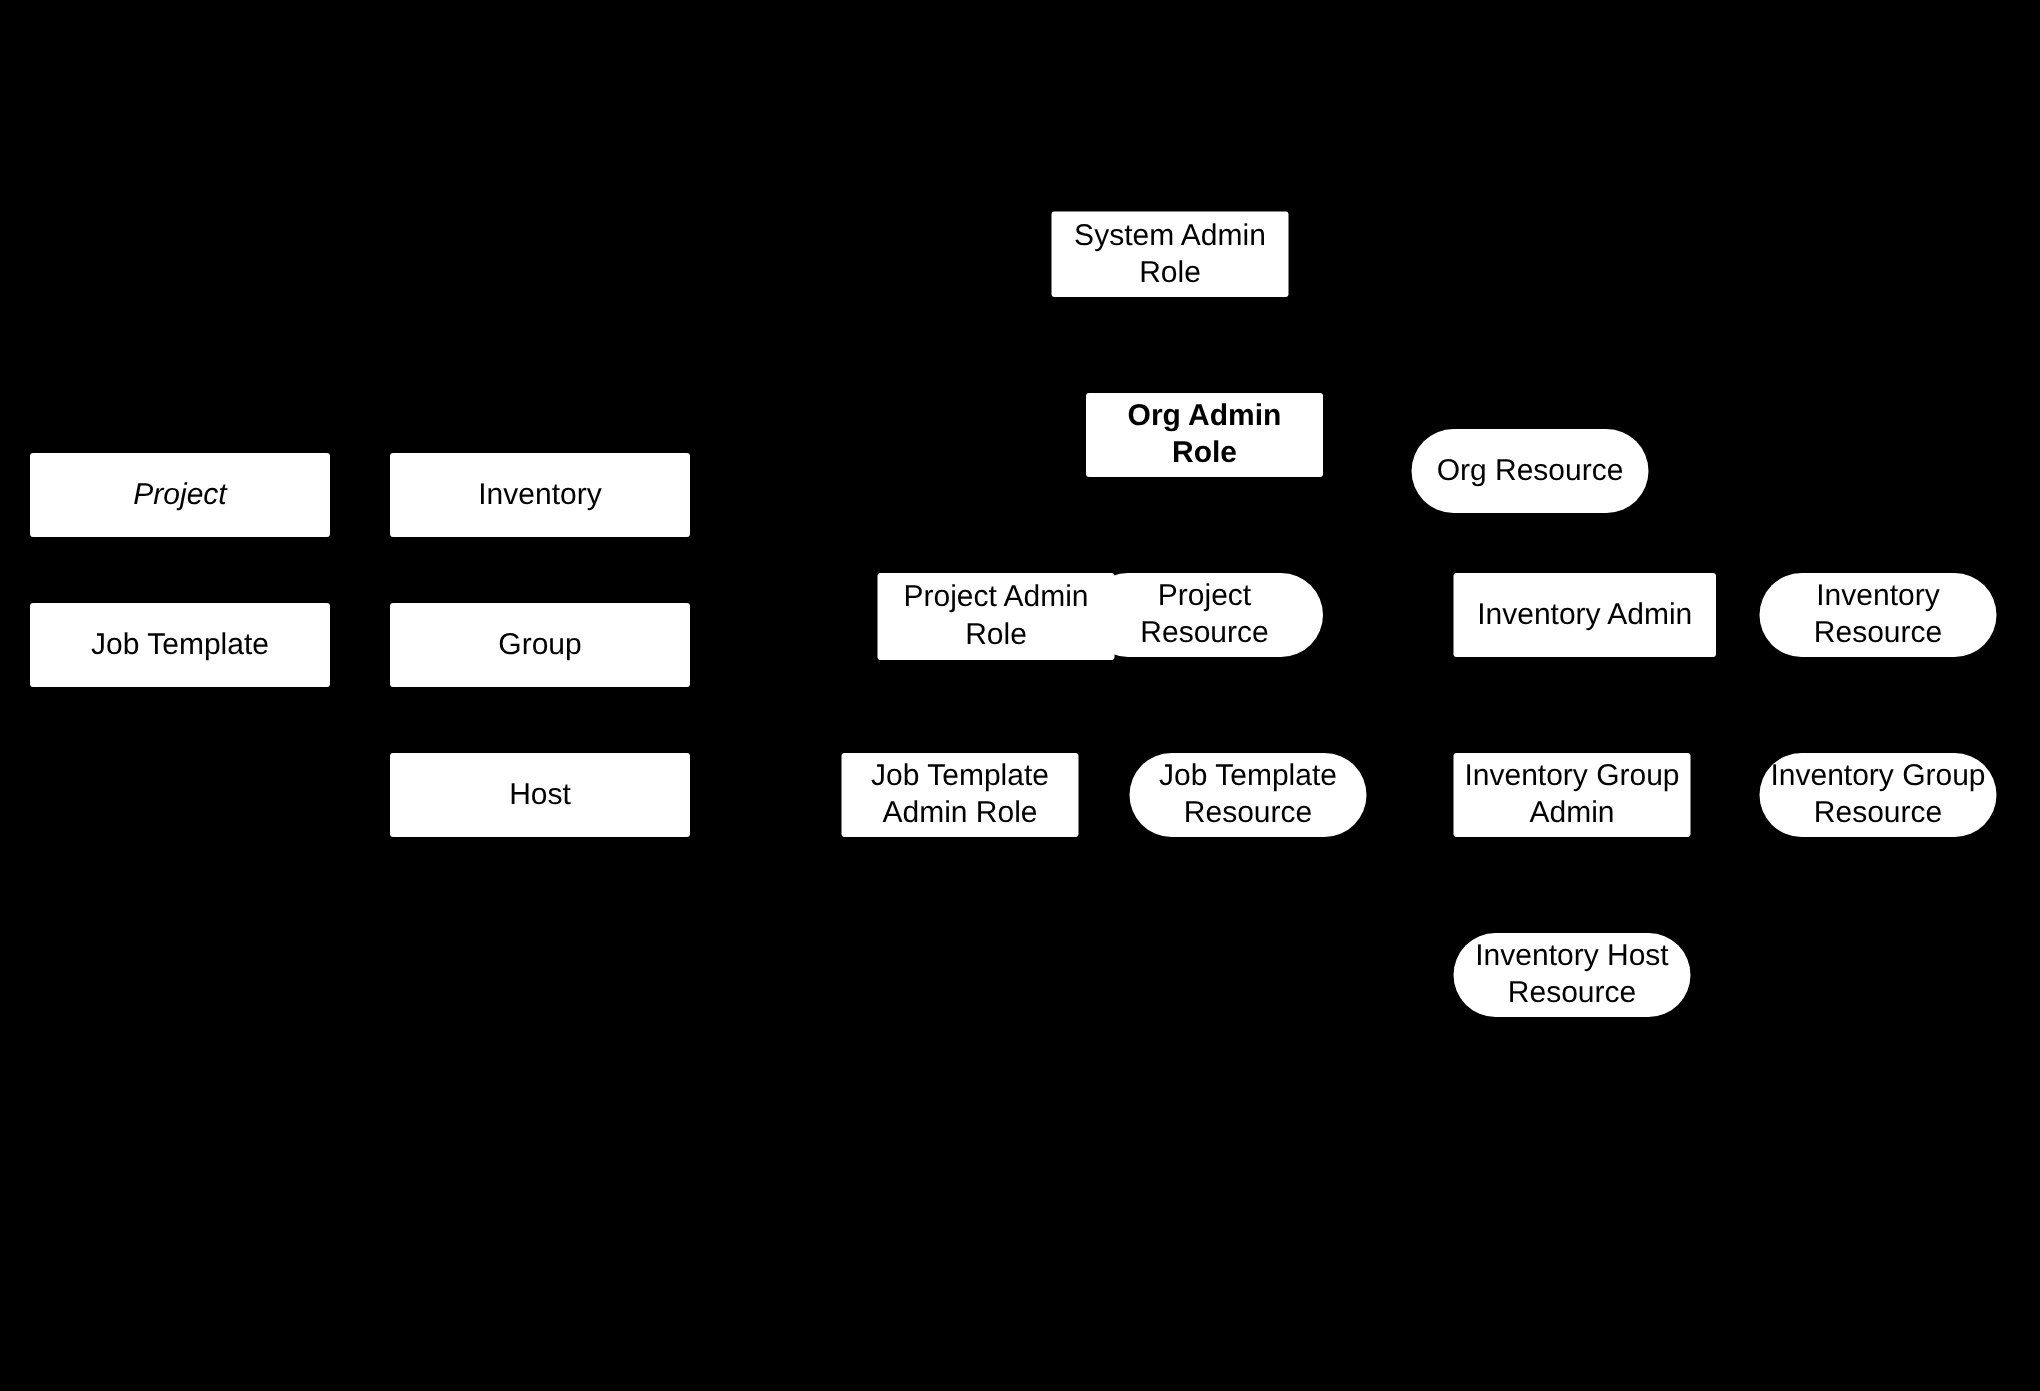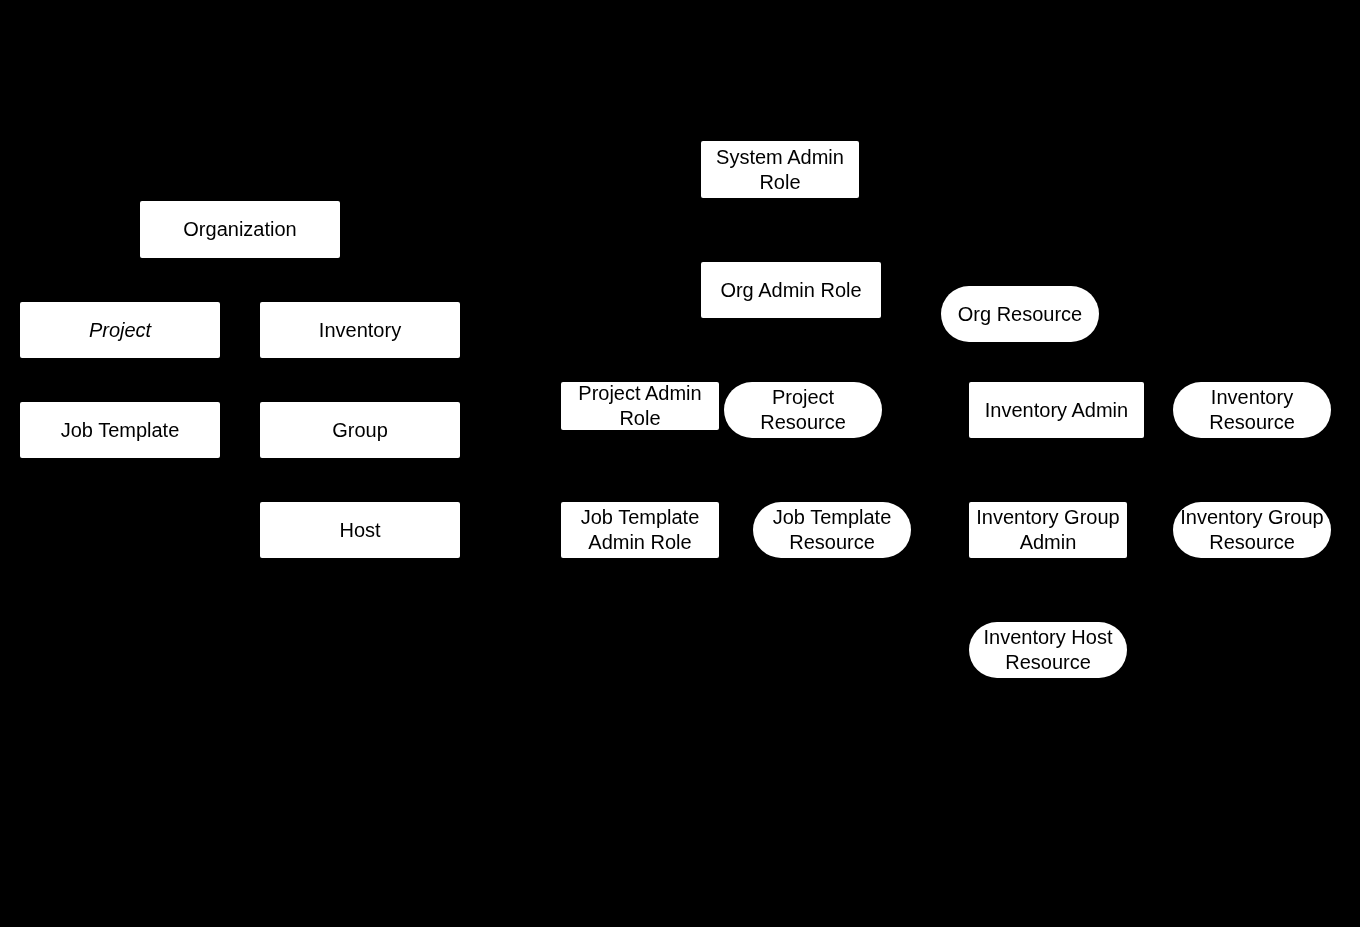--- a/index.html
+++ b/index.html
@@ -33,31 +33,30 @@
     border-radius: 2px;
   }
   .node.pill {
     border-radius: 999px;
   }
 </style>
 </head>
 <body>
 
 <div id="canvas">
-    <div class="node rect" style="left: 140px; top: 201px; width: 200px; height: 57px;">Organization</div>
     <div class="node rect" style="left: 20px; top: 302px; width: 200px; height: 56px; font-style: italic;">Project</div>
     <div class="node rect" style="left: 260px; top: 302px; width: 200px; height: 56px;">Inventory</div>
     <div class="node rect" style="left: 20px; top: 402px; width: 200px; height: 56px;">Job Template</div>
     <div class="node rect" style="left: 260px; top: 402px; width: 200px; height: 56px;">Group</div>
     <div class="node rect" style="left: 260px; top: 502px; width: 200px; height: 56px; text-align: center;">Host</div>
     <div class="node rect" style="left: 701px; top: 141px; width: 158px; height: 57px;">System Admin
 Role</div>
-    <div class="node rect" style="left: 701px; top: 262px; width: 180px; height: 56px;">Org Admin Role</div>
+    <div class="node rect" style="left: 724px; top: 262px; width: 158px; height: 56px; font-weight: bold;">Org Admin Role</div>
     <div class="node pill" style="left: 941px; top: 262px; width: 158px; height: 56px; margin-top: 24px;">Org Resource</div>
-    <div class="node rect" style="left: 561px; top: 382px; width: 158px; height: 48px;">Project Admin
+    <div class="node rect" style="left: 585px; top: 382px; width: 158px; height: 58px;">Project Admin
 Role</div>
     <div class="node pill" style="left: 724px; top: 382px; width: 158px; height: 56px;">Project Resource</div>
     <div class="node rect" style="left: 969px; top: 382px; width: 175px; height: 56px;">Inventory Admin</div>
     <div class="node pill" style="left: 1173px; top: 382px; width: 158px; height: 56px;">Inventory
 Resource</div>
     <div class="node rect" style="left: 561px; top: 502px; width: 158px; height: 56px;">Job Template
 Admin Role</div>
     <div class="node pill" style="left: 753px; top: 502px; width: 158px; height: 56px;">Job Template
 Resource</div>
     <div class="node rect" style="left: 969px; top: 502px; width: 158px; height: 56px;">Inventory Group

